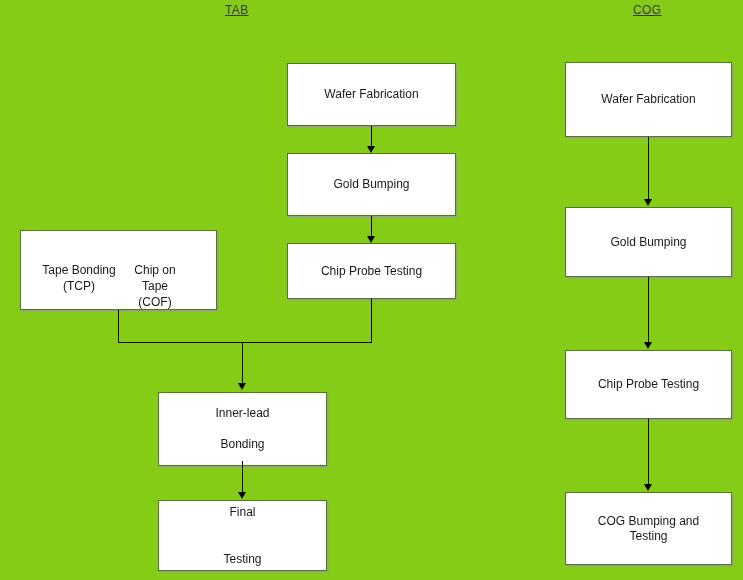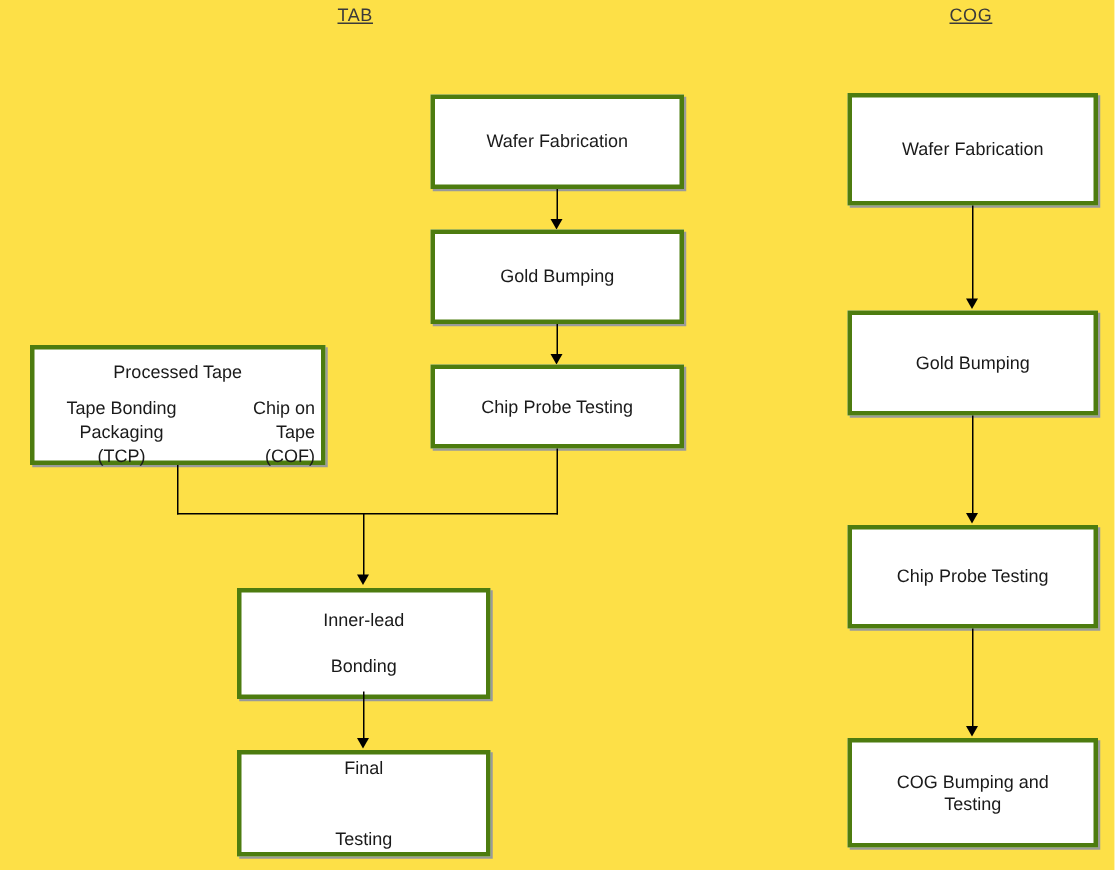--- a/index.html
+++ b/index.html
@@ -9,38 +9,38 @@
     background: #ffffff;
   }
   body {
     font-family: "Liberation Sans", sans-serif;
     color: #000000;
   }
   #canvas {
     position: relative;
     width: 743px;
     height: 580px;
-    background: #fde047;
+    background: #84cc16;
     overflow: hidden;
   }
   
   .col-title {
     position: absolute;
     font-size: 12px;
     color: #3a3a3a;
     text-decoration: underline;
     letter-spacing: 0.4px;
     white-space: nowrap;
   }
   
   .node {
     position: absolute;
     box-sizing: border-box;
     background: #ffffff;
-    border: 3px solid #4d7c0f;
+    border: 1px solid #4d7c0f;
     box-shadow: 1.5px 1.5px 0 0 #9a9a9a;
     display: flex;
     flex-direction: column;
     align-items: center;
     justify-content: center;
     font-size: 12px;
     line-height: 15px;
     text-align: center;
     color: #1a1a1a;
   }
@@ -66,21 +66,21 @@
   }
   .tape-col {
     position: absolute;
     top: 31px;
     font-size: 12px;
     line-height: 16px;
     text-align: center;
     color: #1a1a1a;
   }
   .tape-col.left  { left: 4px;  width: 108px; }
-  .tape-col.right { right: 4px; width: 82px; text-align: right; }
+  .tape-col.right { right: 20px; width: 82px; }
   .tape-col .line { display: block; white-space: nowrap; }
   
   .conn-v, .conn-h {
     position: absolute;
     background: #000000;
   }
   .conn-v { width: 1px; }
   .conn-h { height: 1px; }
   .arrowhead {
     position: absolute;
@@ -112,24 +112,22 @@
   </div>
 
   <div class="conn-v" style="left:371px; top:216px; height:21px;"></div>
   <div class="arrowhead" style="left:367px; top:236px;"></div>
 
   <div class="node" style="left:287px; top:243px; width:169px; height:56px;">
     <span class="line">Chip Probe Testing</span>
   </div>
 
   <div class="node tape" style="left:20px; top:230px; width:197px; height:80px;">
-    <span class="tape-title">Processed Tape</span>
     <div class="tape-col left">
       <span class="line">Tape Bonding</span>
-      <span class="line">Packaging</span>
       <span class="line">(TCP)</span>
     </div>
     <div class="tape-col right">
       <span class="line">Chip on</span>
       <span class="line">Tape</span>
       <span class="line">(COF)</span>
     </div>
   </div>
 
   <div class="conn-v" style="left:118px; top:310px; height:33px;"></div>

